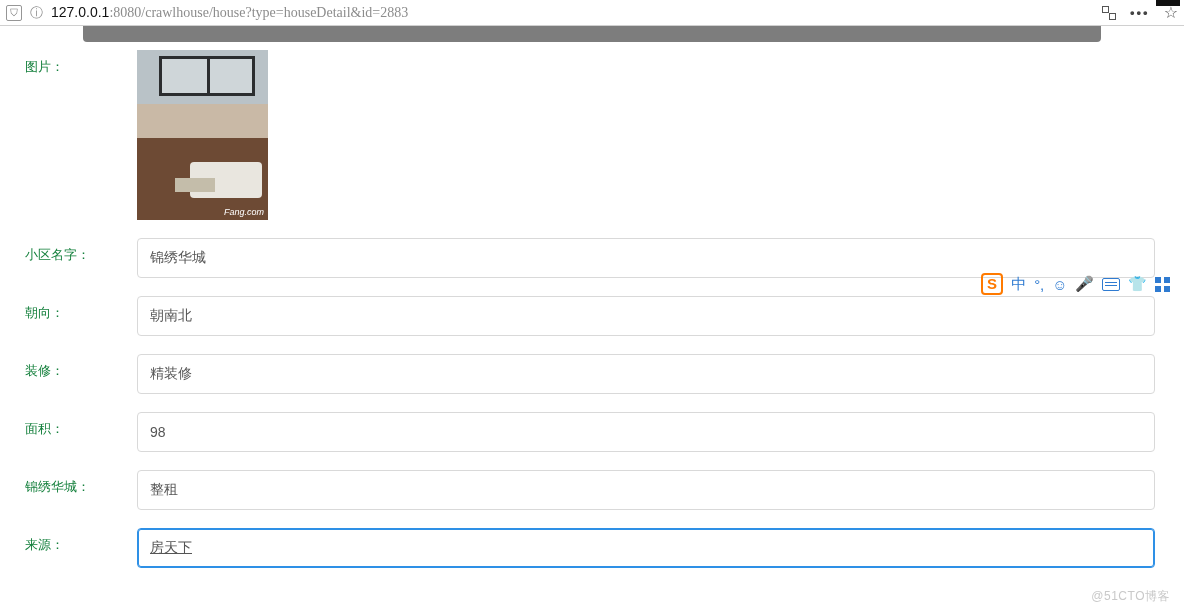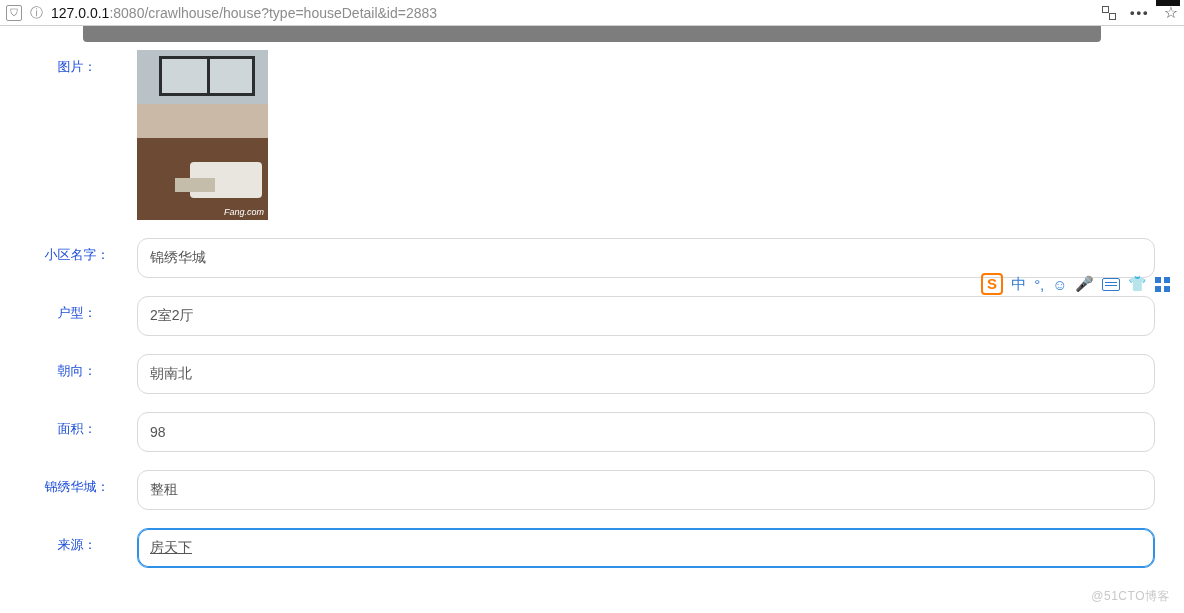--- a/index.html
+++ b/index.html
@@ -31,49 +31,49 @@
     padding:0 6px;
     font-size:13px;
   }
   .addrbar .sec{
     width:16px;height:16px;border:1px solid #6a6a6a;border-radius:2px;
     display:flex;align-items:center;justify-content:center;font-size:10px;opacity:.7;
   }
   .addrbar .info{margin:0 8px;opacity:.55;}
   .addrbar .url{flex:1;font-size:14px;white-space:nowrap;overflow:hidden;}
   .addrbar .url .host{color:#111;}
-  .addrbar .url .rest{color:var(--url-grey);}
+  .addrbar .url .rest{color:var(--url-grey);font-family:Liberation Serif, serif;}
   .addrbar .right{display:flex;align-items:center;gap:14px;}
   .addrbar .qr{width:14px;height:14px;position:relative;}
   .addrbar .qr::before,.addrbar .qr::after{content:"";position:absolute;border:1px solid #555;width:5px;height:5px;}
   .addrbar .qr::before{left:0;top:0;}
   .addrbar .qr::after{right:0;bottom:0;}
   .addrbar .dots{letter-spacing:2px;color:#444;font-weight:bold;}
   .addrbar .star{font-size:16px;color:#555;}
   .patch{position:absolute;top:0;right:4px;width:24px;height:6px;background:#111;}
 
   
   .page{padding-top:0;}
   .cut-header{
     margin:0 auto 6px;
     width:1018px;height:16px;
     background:#7d7d7d;border-radius:0 0 4px 4px;
   }
   .form{width:1134px;margin:0 auto;}
   .row{display:flex;align-items:flex-start;margin-top:18px;}
   .row.first{margin-top:8px;}
   .lbl{
-    width:112px;text-align:center;padding-right:8px;
-    font-size:13px;color:#1d4ed8;line-height:34px;white-space:nowrap;
+    width:112px;text-align:left;padding-right:8px;
+    font-size:13px;color:#15803d;line-height:34px;white-space:nowrap;
   }
   .ctrl{flex:1;}
   input.fld{
     width:1018px;height:40px;
     border:1px solid var(--field-border);
-    border-radius:11px;
+    border-radius:4px;
     background:var(--field-bg);
     padding:0 12px;
     font-size:14px;color:#555;
     outline:none;
   }
   input.fld.focus{border-color:var(--focus);box-shadow:0 0 0 1px var(--focus) inset;text-decoration:underline;}
   .thumb{
     width:131px;height:170px;position:relative;overflow:hidden;
     background:linear-gradient(#b9c2c7 0 32%,#c9b9a6 32% 52%,#6d4a34 52% 100%);
   }
@@ -143,30 +143,30 @@
           <div class="brand">Fang.com</div>
         </div>
       </div>
     </div>
 
     <div class="row">
       <div class="lbl">小区名字：</div>
       <div class="ctrl"><input class="fld" value="锦绣华城" style=""></div>
     </div>
 
-    <div class="row">
-      <div class="lbl">户型：</div>
-      <div class="ctrl"><input class="fld" value="2室2厅" style=""></div>
-    </div>
 
     <div class="row">
       <div class="lbl">朝向：</div>
       <div class="ctrl"><input class="fld" value="朝南北" style=""></div>
     </div>
 
+    <div class="row">
+      <div class="lbl">装修：</div>
+      <div class="ctrl"><input class="fld" value="精装修" style=""></div>
+    </div>
 
     <div class="row">
       <div class="lbl">面积：</div>
       <div class="ctrl"><input class="fld" value="98" style=""></div>
     </div>
 
     <div class="row">
       <div class="lbl">锦绣华城：</div>
       <div class="ctrl"><input class="fld" value="整租" style=""></div>
     </div>

